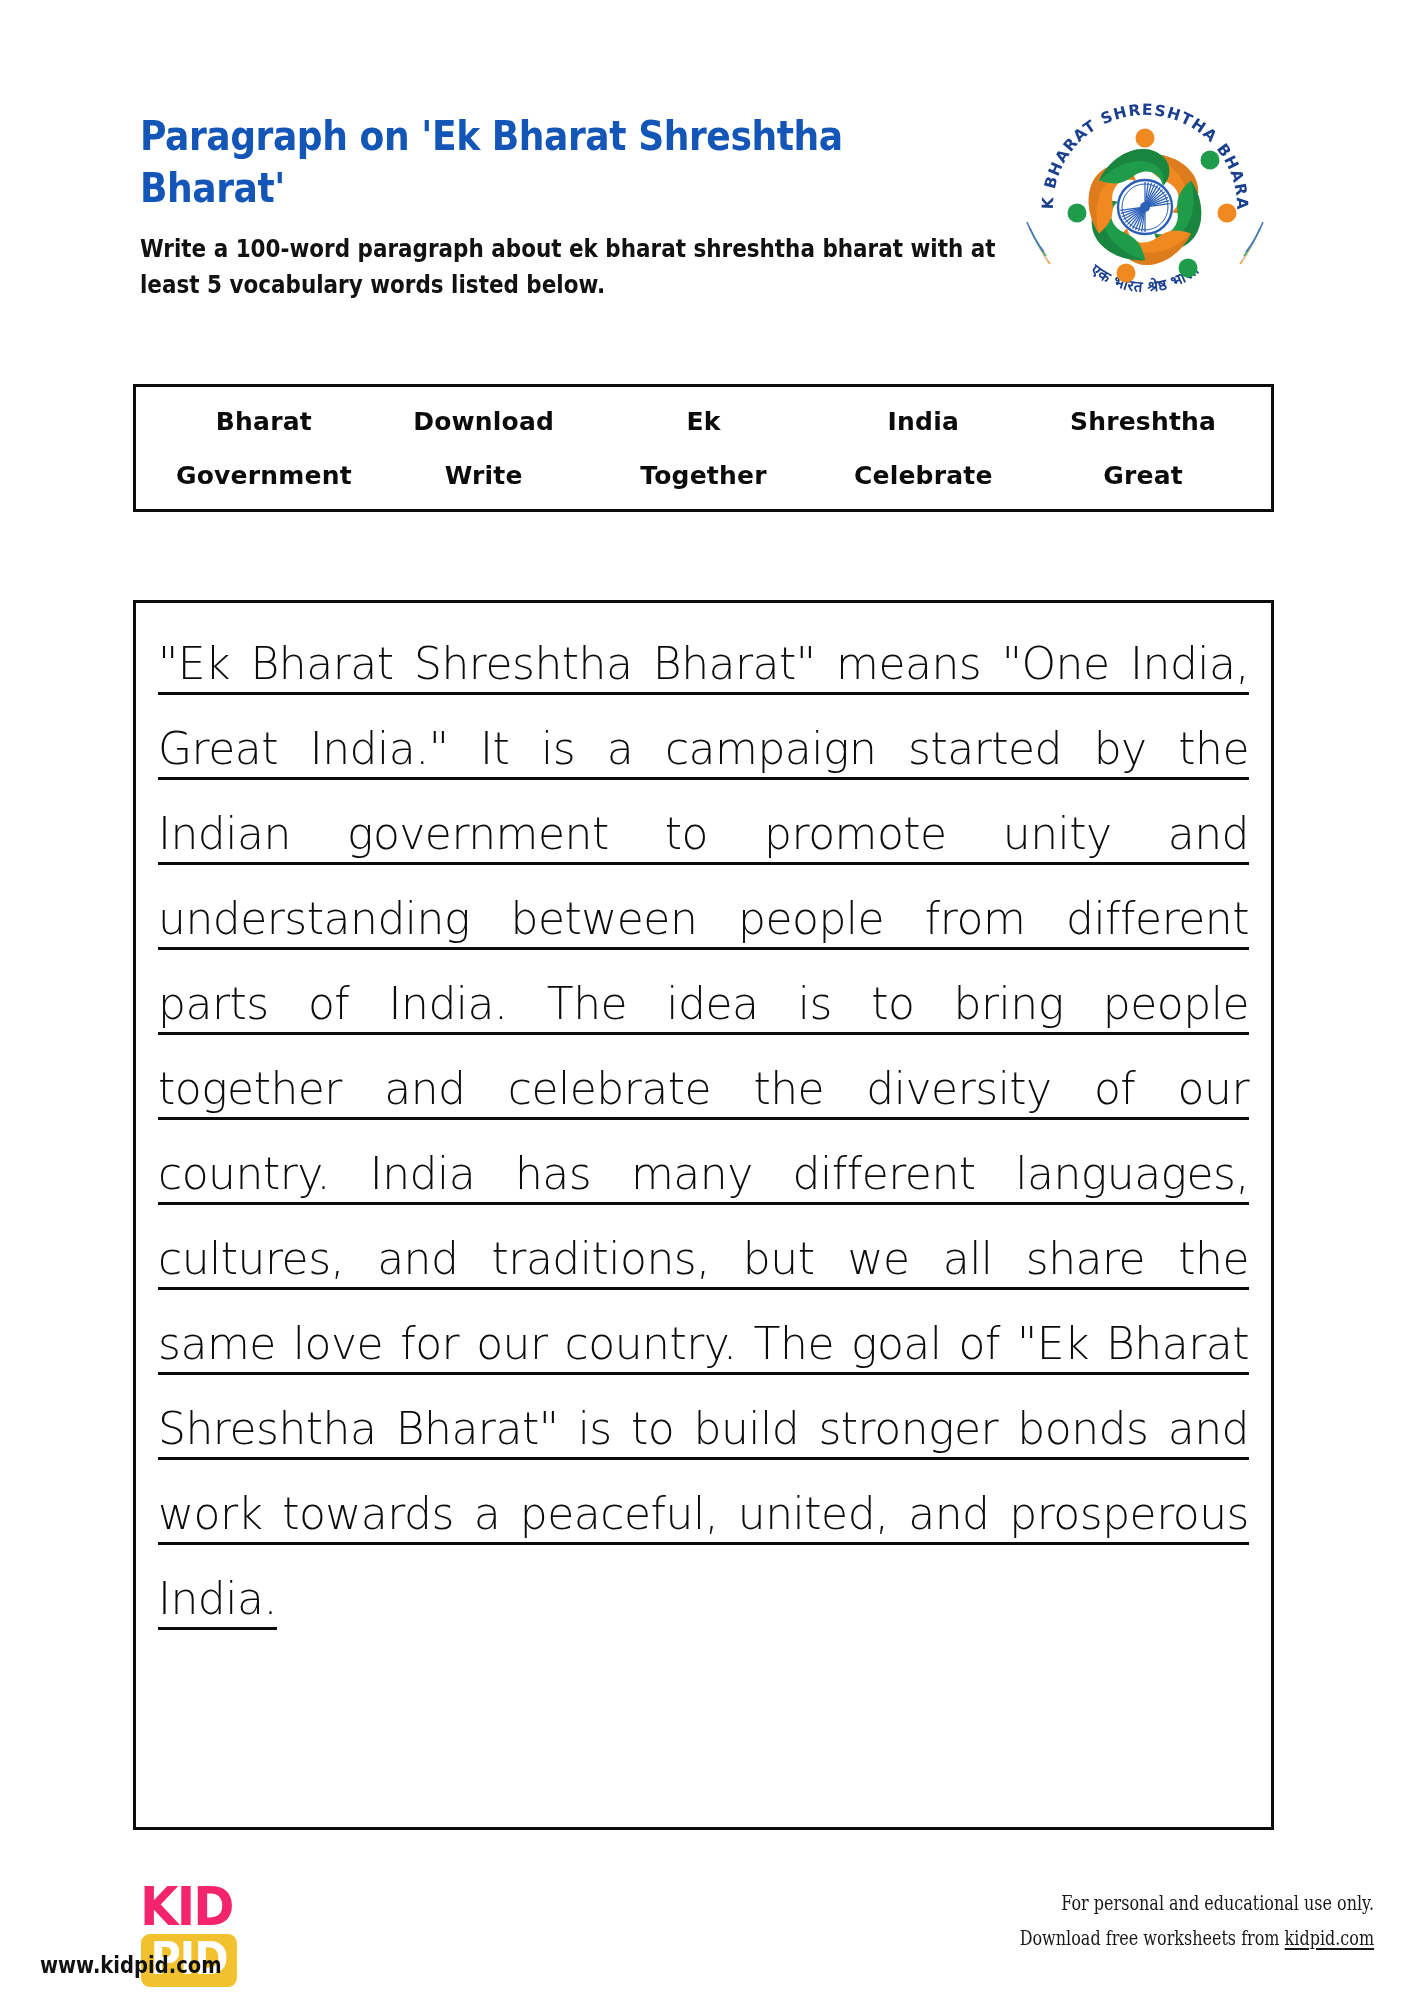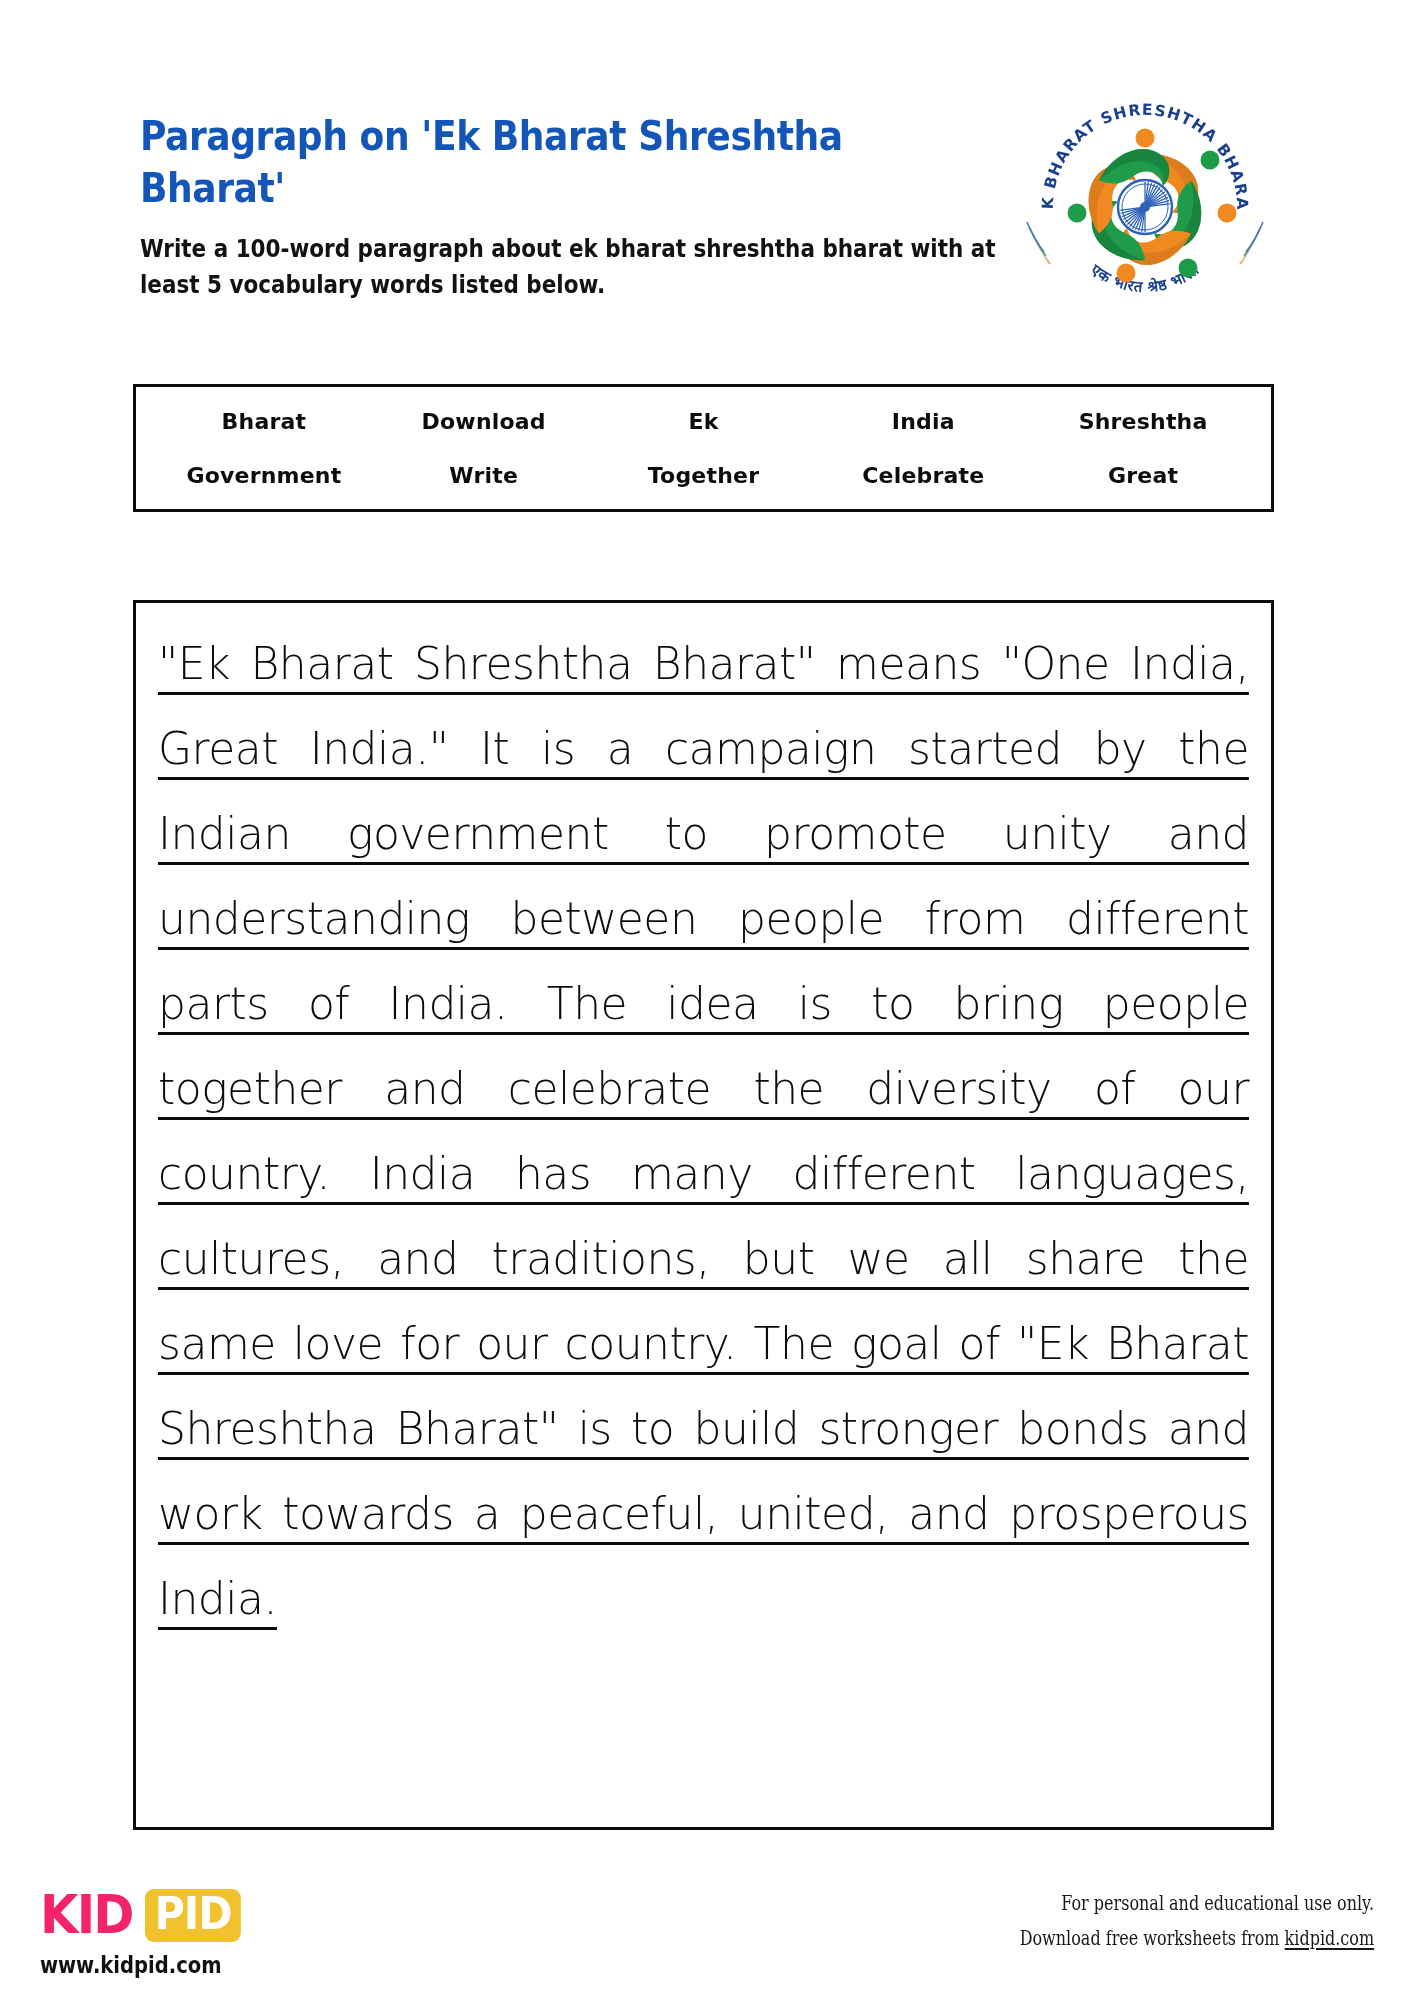--- a/index.html
+++ b/index.html
@@ -92,21 +92,21 @@
     display: flex;
     width: 100%;
     height: 54px;
     align-items: center;
   }
 
   .vocab-cell {
     flex: 1 1 20%;
     text-align: center;
     font-family: "DejaVu Sans", sans-serif;
-    font-size: 22px;
+    font-size: 25px;
     font-weight: bold;
     color: #0c0c0c;
     letter-spacing: 0.2px;
   }
 
   
   .answer-box {
     position: absolute;
     left: 133px;
     top: 600px;
@@ -146,22 +146,23 @@
 
   .kidpid-logo {
     position: absolute;
     left: 40px;
     top: 0px;
     width: 300px;
   }
 
   .kidpid-mark {
     display: flex;
-    align-items: flex-end;
+    align-items: center;
     height: 62px;
+    flex-direction: column;
   }
 
   .kidpid-kid {
     font-family: "DejaVu Sans", sans-serif;
     font-size: 54px;
     font-weight: bold;
     color: #f4246c;
     letter-spacing: -2px;
     line-height: 1;
     transform: scaleX(0.92);

